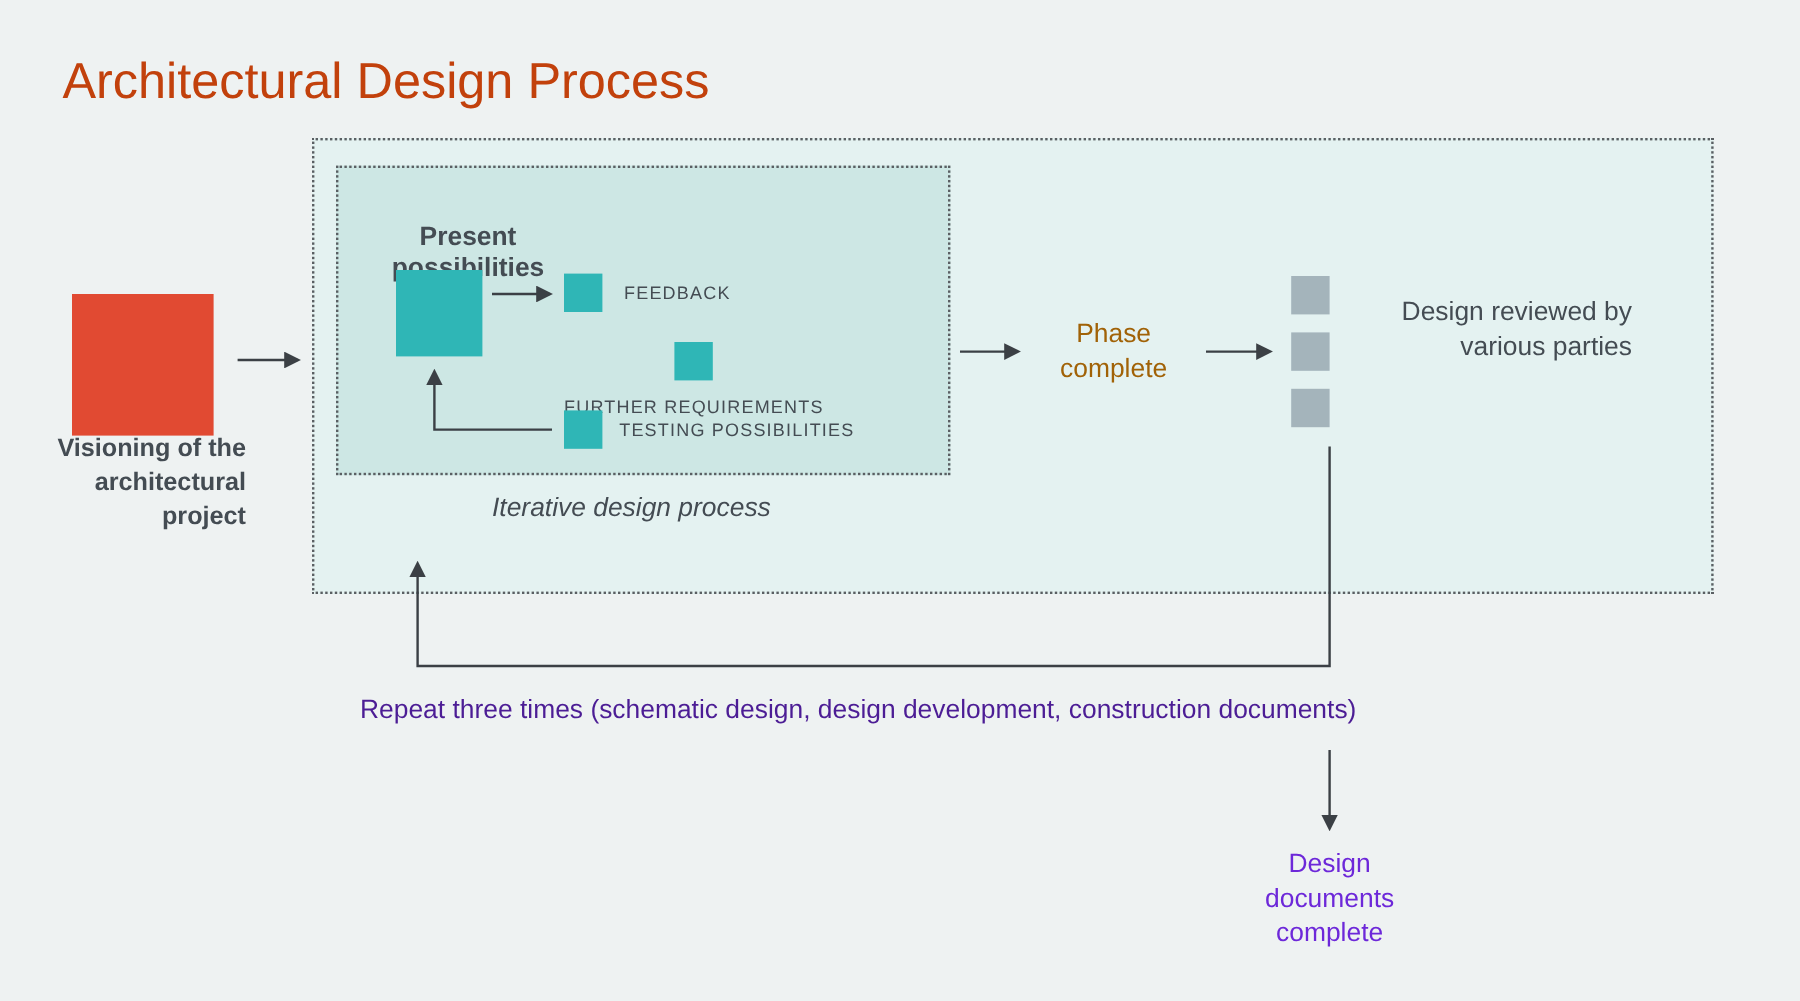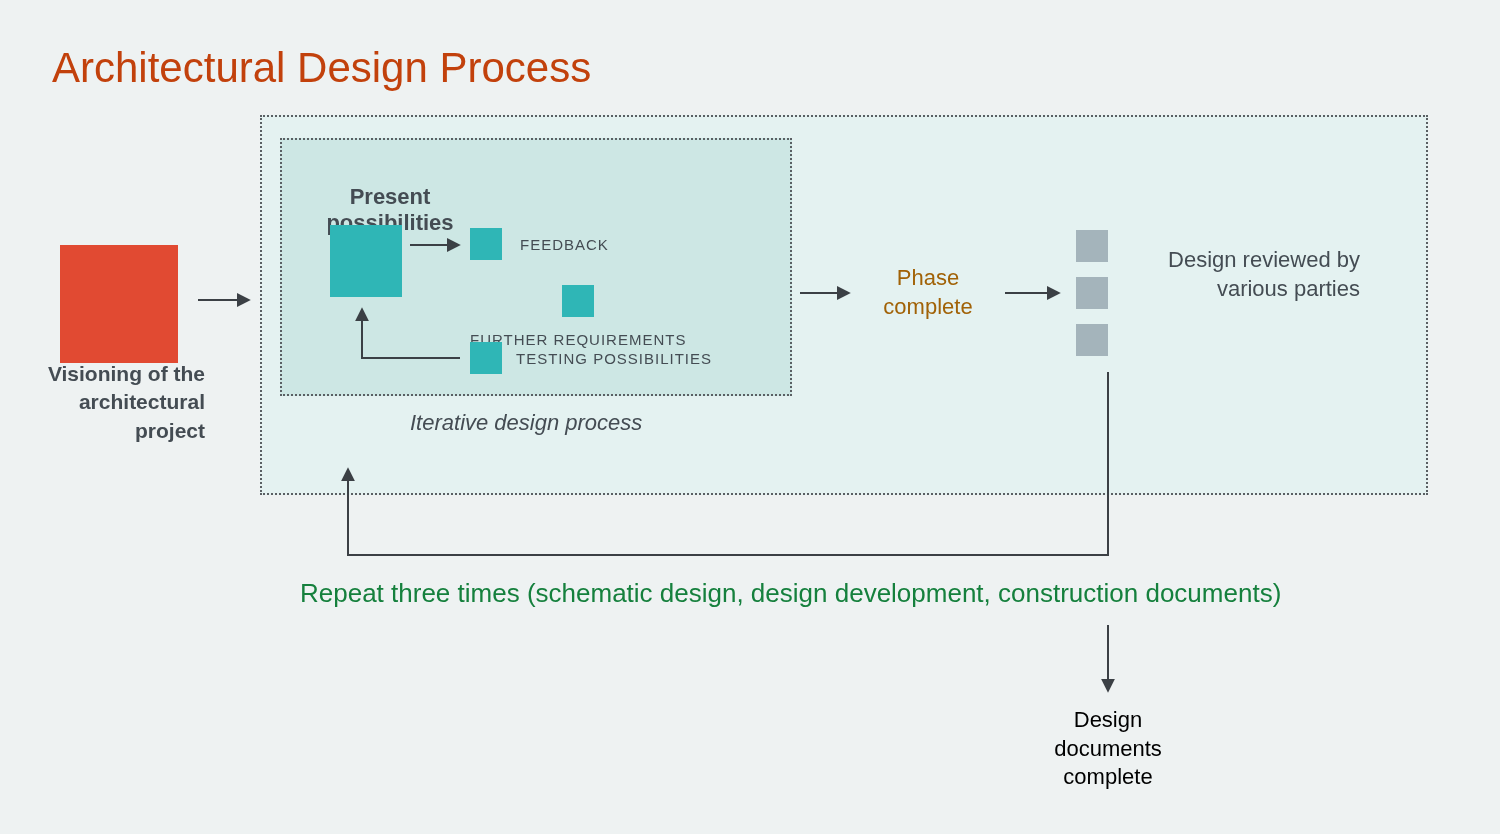--- a/index.html
+++ b/index.html
@@ -131,34 +131,34 @@
     font-size: 22px;
     font-weight: 500;
     color: #444c53;
     line-height: 1.3;
   }
 
   .repeat-label {
     position: absolute;
     left: 300px;
     top: 578px;
-    font-size: 26px;
-    font-weight: 500;
-    color: #15803d;
+    font-size: 22px;
+    font-weight: 500;
+    color: #4c1d95;
   }
 
   .complete-label {
     position: absolute;
     left: 1028px;
     top: 706px;
     width: 160px;
     text-align: center;
     font-size: 22px;
     font-weight: 500;
-    color: #000000;
+    color: #6d28d9;
     line-height: 1.3;
   }
 
   svg.overlay {
     position: absolute;
     left: 0; top: 0;
     width: 1500px; height: 834px;
     pointer-events: none;
   }
 </style>

